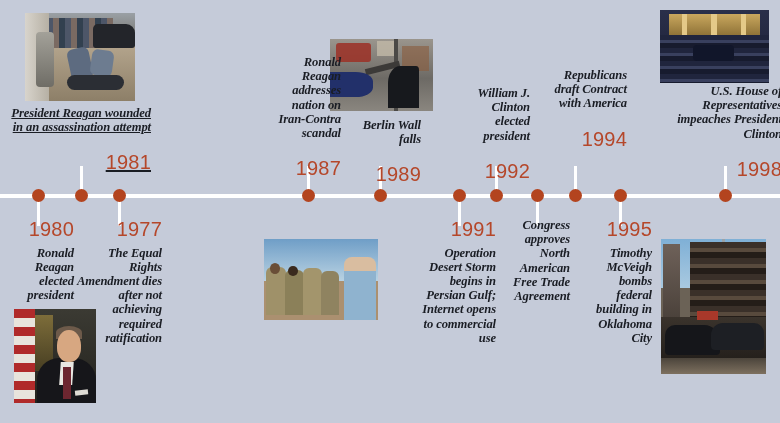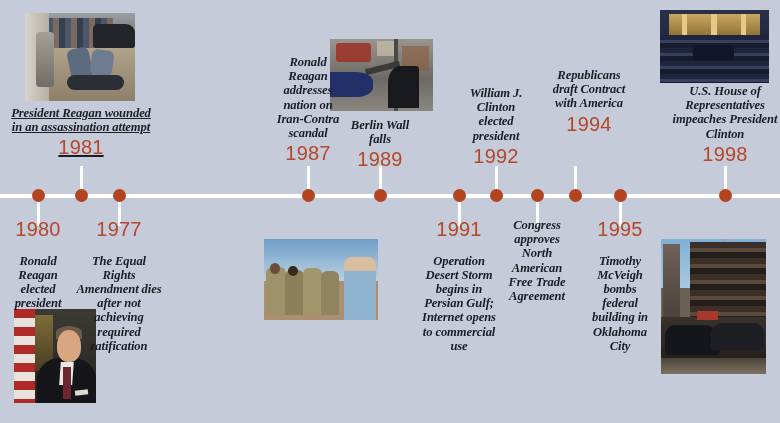--- a/index.html
+++ b/index.html
@@ -44,41 +44,41 @@
     width: 3px;
     background: #ffffff;
     margin-left: -1.5px;
   }
   .stem.up   { top: 166px; height: 30px; }
   .stem.down { top: 196px; height: 30px; }
 
   
   .event {
     position: absolute;
-    text-align: center;
+    text-align: right;
     color: #1a1d24;
   }
   .event .caption {
     font-style: italic;
     font-weight: bold;
     font-size: 12.6px;
     line-height: 1.13;
     letter-spacing: -0.1px;
   }
   .event .year {
     color: #b5472a;
     font-family: "Liberation Sans", sans-serif;
     font-style: normal;
     font-weight: normal;
     font-size: 20px;
     line-height: 1.18;
     letter-spacing: 0.2px;
   }
-  .event.above .year { margin-top: 2px; }
-  .event.below .year { margin-bottom: 12px; }
+  .event.above .year { margin-top: 17px; }
+  .event.below .year { margin-bottom: 4px; }
 
   
   .photo {
     position: absolute;
     overflow: hidden;
     background: #6b6256;
   }
   .photo .ph-layer { position: absolute; }
 
   

